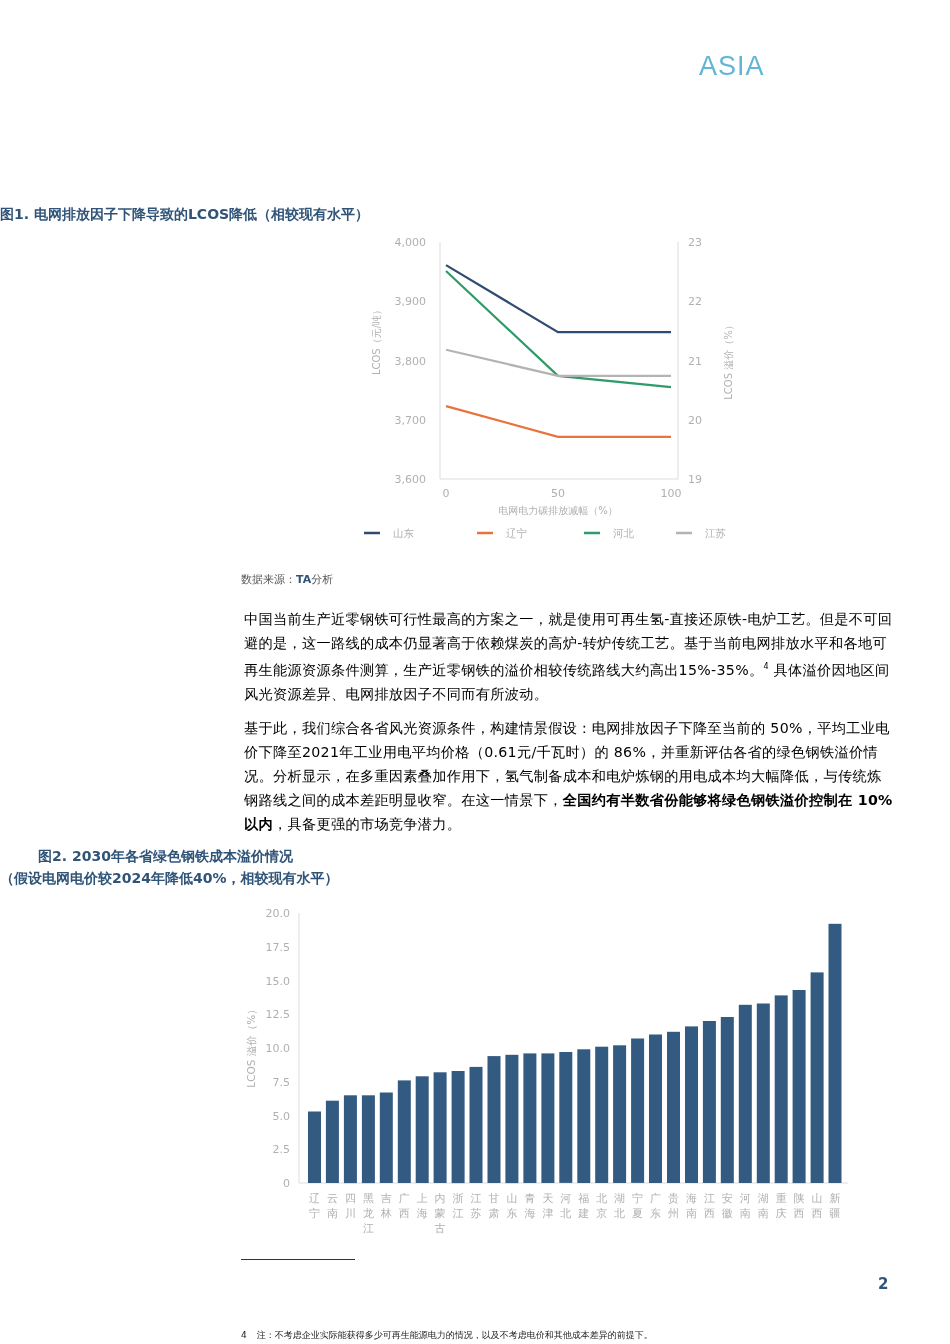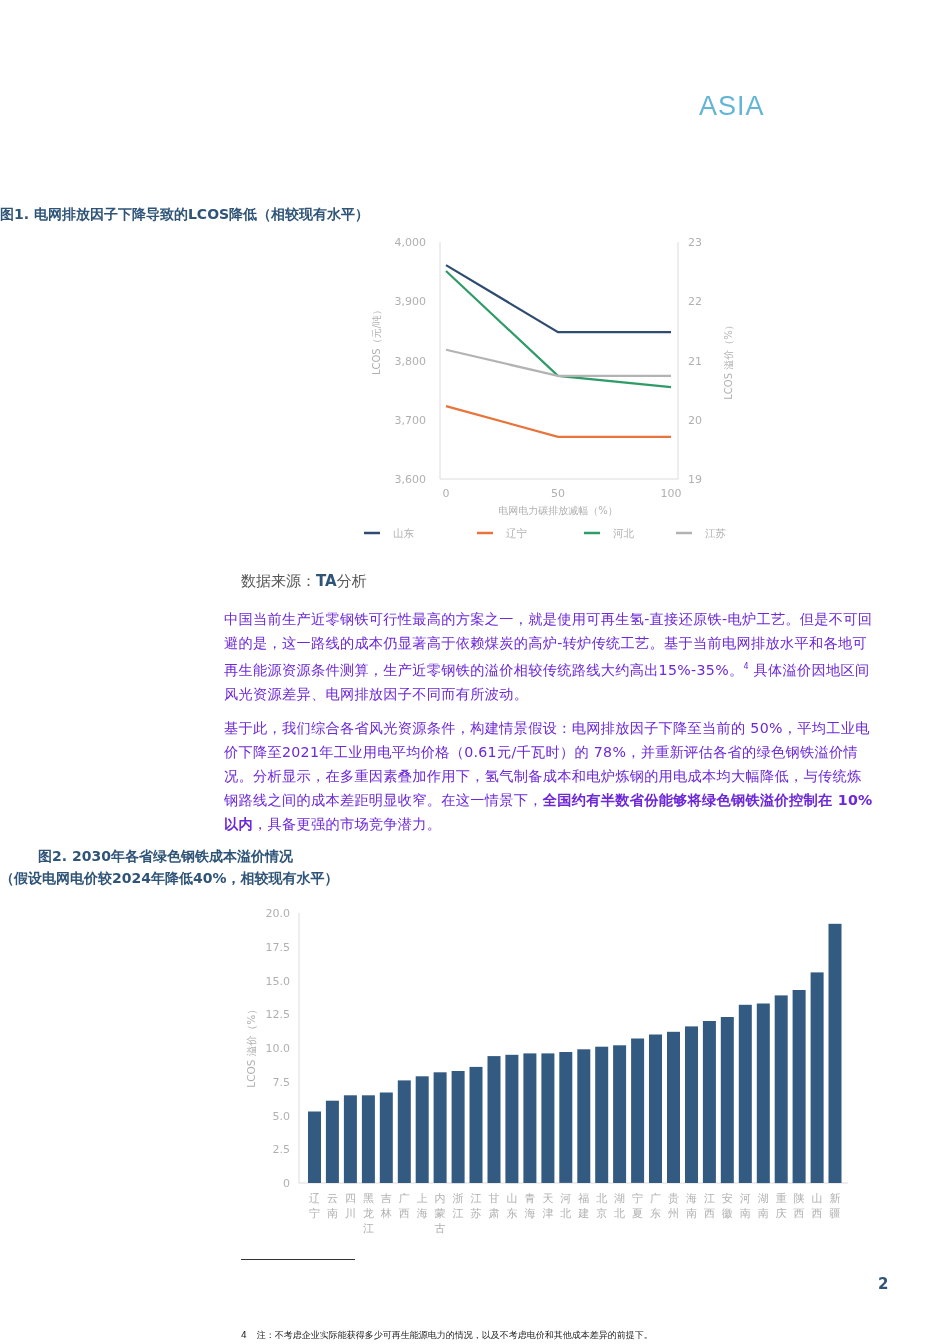--- a/index.html
+++ b/index.html
@@ -2,28 +2,28 @@
 <html><head>
 <meta charset="utf-8">
 <style>
   html, body { margin: 0; padding: 0; background: #ffffff; }
   body { width: 950px; height: 1344px; position: relative; overflow: hidden;
          font-family: "DejaVu Sans", "Liberation Sans", sans-serif; color: #222; }
   .logo { position: absolute; left: 698px; top: 54px; width: 190px; }
   .logo .l1 { font-family: "Liberation Sans", sans-serif; font-weight: bold; font-size: 36px;
               color: #2f5478; letter-spacing: -1px; line-height: 34px; }
   .logo .l2 { font-family: "Liberation Sans", sans-serif; font-size: 27px; color: #63b5d6;
-              letter-spacing: 1px; line-height: 24px; margin-left: 1px; margin-top: 40px; }
+              letter-spacing: 1px; line-height: 24px; margin-left: 1px; }
   .fig-title { position: absolute; left: 0; width: 950px; text-align: left;
                color: #2f5478; font-weight: bold; font-size: 14px; }
   svg text { font-family: "DejaVu Sans", "Liberation Sans", sans-serif; }
-  .source { position: absolute; left: 241px; top: 572px; font-size: 15px; color: #555; }
+  .source { position: absolute; left: 241px; top: 572px; font-size: 11px; color: #555; }
   .source b { color: #2f5478; }
-  .para { position: absolute; left: 224px; width: 650px; font-size: 14.2px; line-height: 24px;
-          color: #6d28d9; letter-spacing: 0.3px; }
+  .para { position: absolute; left: 244px; width: 650px; font-size: 14.2px; line-height: 24px;
+          color: #000000; letter-spacing: 0.3px; }
   .para b { font-weight: bold; }
   .fn-line { position: absolute; left: 241px; top: 1259px; width: 114px; height: 1px; background: #333; }
   .footnote { position: absolute; left: 241px; top: 1329px; font-size: 9px; color: #222; }
   .footnote .num { margin-right: 10px; }
   .page-num { position: absolute; left: 878px; top: 1275px; font-size: 15px; font-weight: bold; color: #2f5478; }
 </style>
 </head>
 <body>
 
 <div class="logo">
@@ -68,21 +68,21 @@
 
 <div class="source">
   <span>数据来源：</span><b>TA</b><span>分析</span>
 </div>
 
 <div class="para" style="top:607px;">
   <span>中国当前生产近零钢铁可行性最高的方案之一，就是使用可再生氢-直接还原铁-电炉工艺。但是不可回避的是，这一路线的成本仍显著高于依赖煤炭的高炉-转炉传统工艺。基于当前电网排放水平和各地可再生能源资源条件测算，生产近零钢铁的溢价相较传统路线大约高出15%-35%。</span><sup style="font-size:8px;">4</sup><span> 具体溢价因地区间风光资源差异、电网排放因子不同而有所波动。</span>
 </div>
 
 <div class="para" style="top:716px;">
-  <span>基于此，我们综合各省风光资源条件，构建情景假设：电网排放因子下降至当前的 50%，平均工业电价下降至2021年工业用电平均价格（0.61元/千瓦时）的 78%，并重新评估各省的绿色钢铁溢价情况。分析显示，在多重因素叠加作用下，氢气制备成本和电炉炼钢的用电成本均大幅降低，与传统炼钢路线之间的成本差距明显收窄。在这一情景下，</span><b>全国约有半数省份能够将绿色钢铁溢价控制在 10% 以内</b><span>，具备更强的市场竞争潜力。</span>
+  <span>基于此，我们综合各省风光资源条件，构建情景假设：电网排放因子下降至当前的 50%，平均工业电价下降至2021年工业用电平均价格（0.61元/千瓦时）的 86%，并重新评估各省的绿色钢铁溢价情况。分析显示，在多重因素叠加作用下，氢气制备成本和电炉炼钢的用电成本均大幅降低，与传统炼钢路线之间的成本差距明显收窄。在这一情景下，</span><b>全国约有半数省份能够将绿色钢铁溢价控制在 10% 以内</b><span>，具备更强的市场竞争潜力。</span>
 </div>
 
 <div class="fig-title" style="top:848px;margin-left:38px;">图2. 2030年各省绿色钢铁成本溢价情况</div>
 <div class="fig-title" style="top:870px;">（假设电网电价较2024年降低40%，相较现有水平）</div>
 
 <svg id="bar-chart" style="position:absolute;left:0;top:0;" width="950" height="1250">
     <line x1="299" y1="913" x2="299" y2="1183" stroke="#dcdcdc" stroke-width="1"></line>
     <line x1="299" y1="1183" x2="848" y2="1183" stroke="#dcdcdc" stroke-width="1"></line>
     <text x="290" y="1187" text-anchor="end" font-size="11" fill="#b0b0b0">0</text>
     <text x="290" y="1153.25" text-anchor="end" font-size="11" fill="#b0b0b0">2.5</text>

